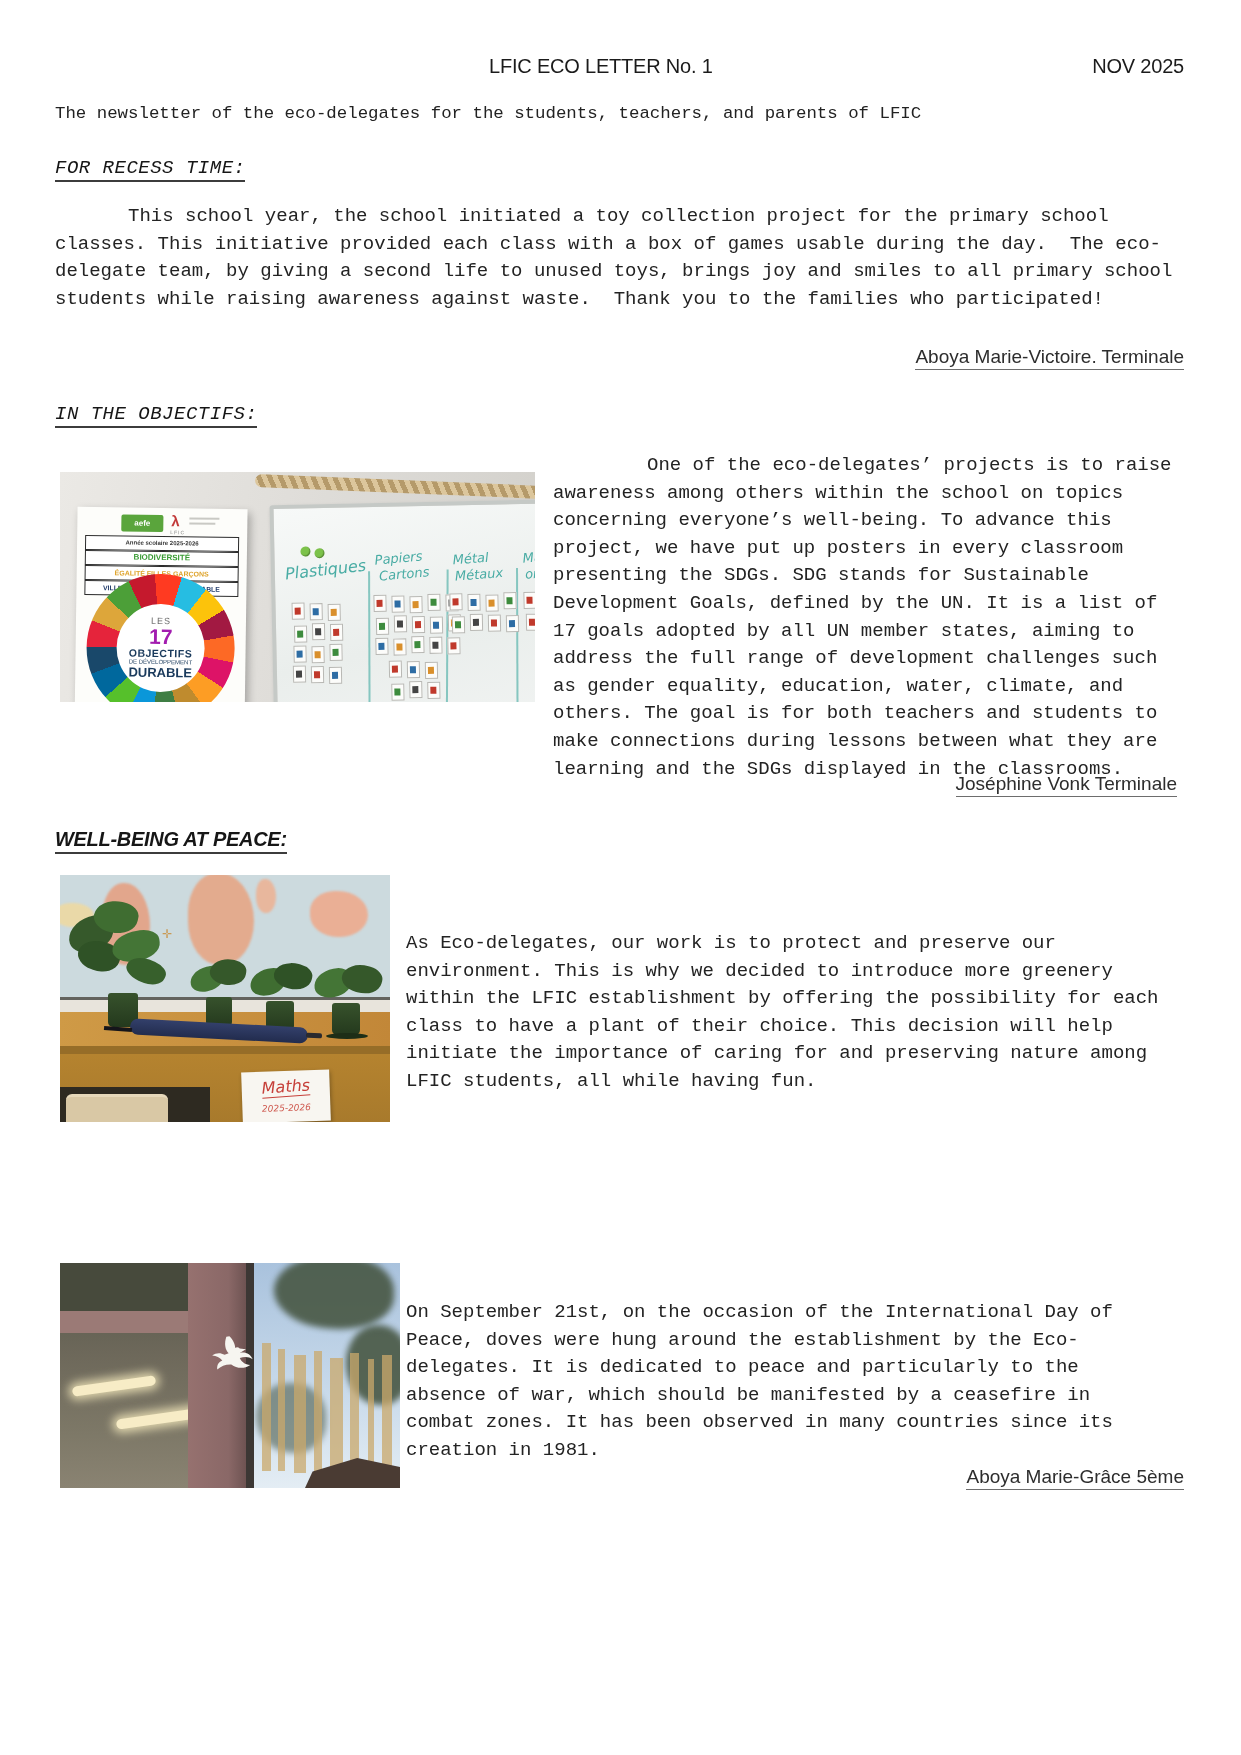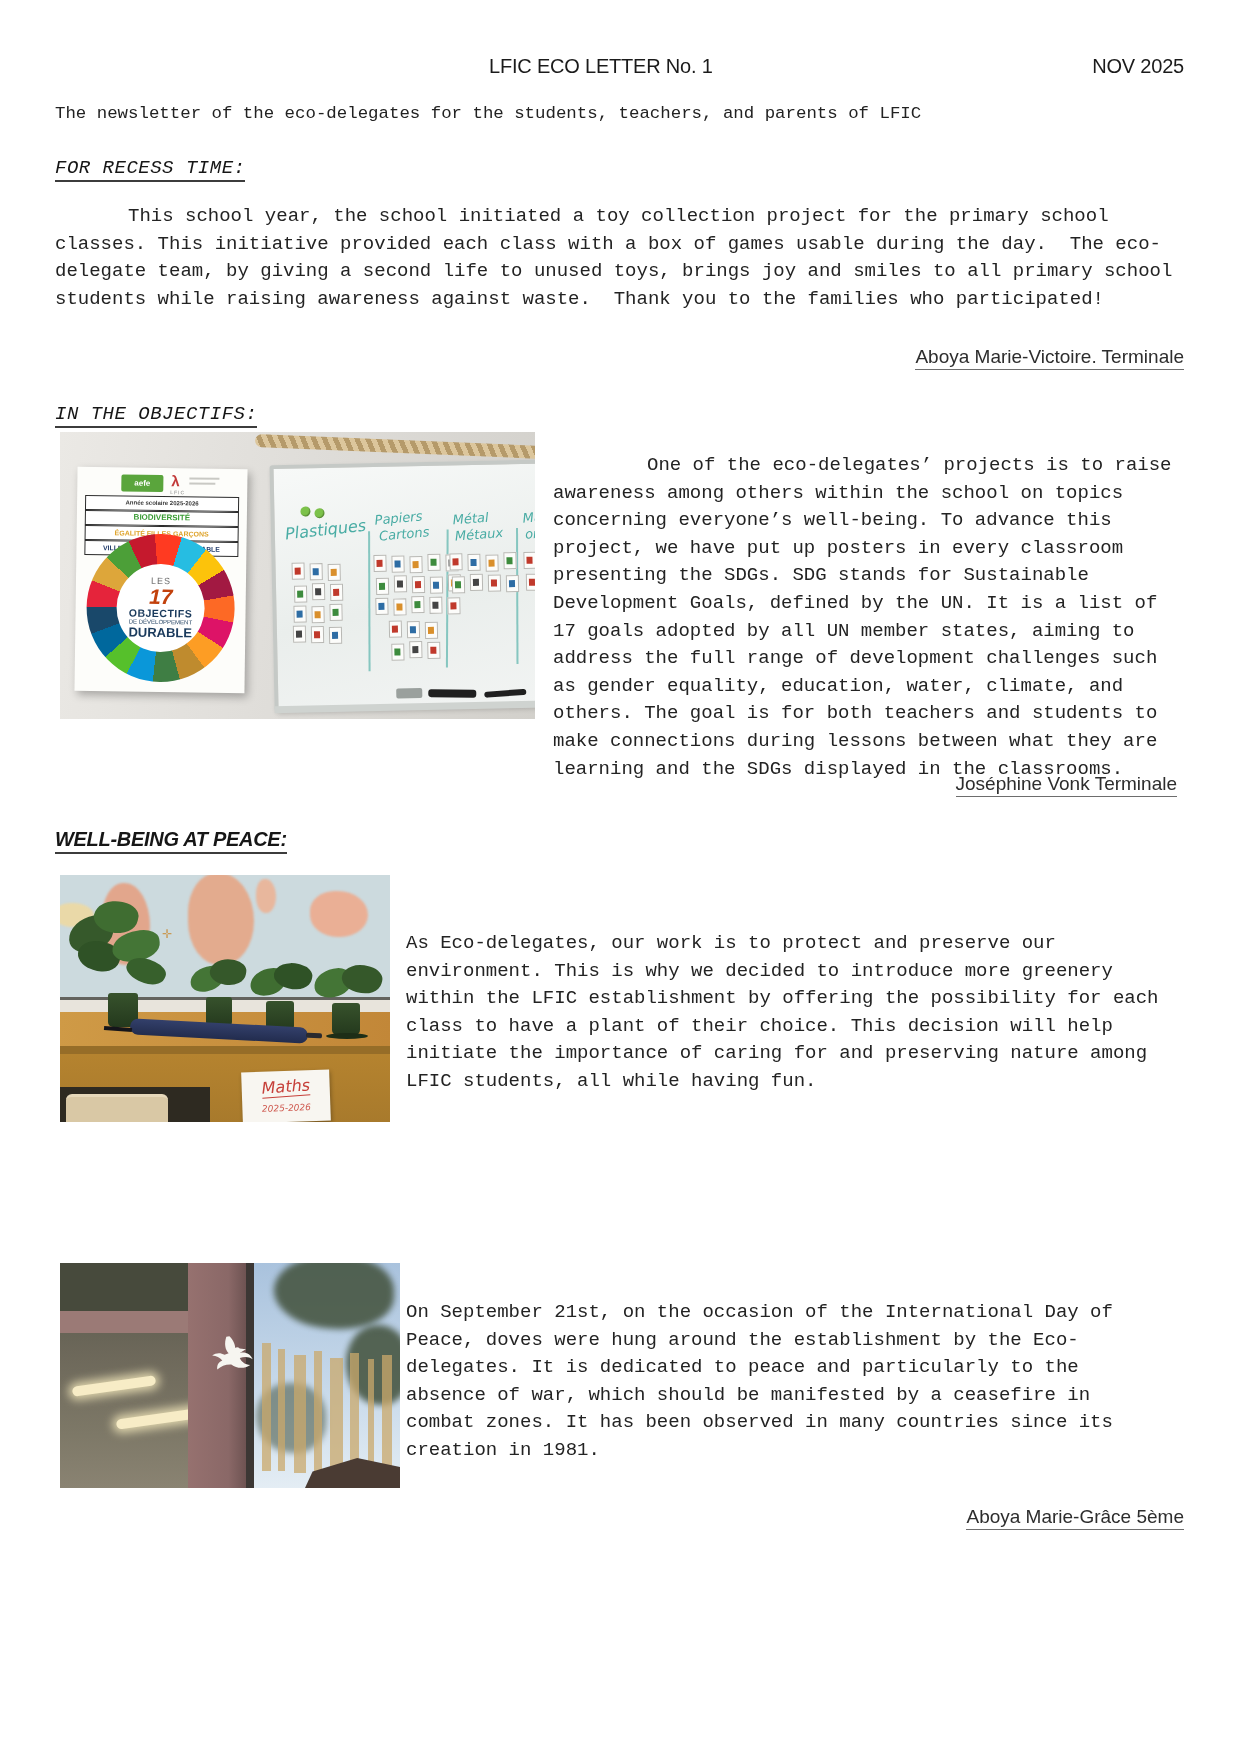--- a/index.html
+++ b/index.html
@@ -95,37 +95,37 @@
   </div>
   <div class="abs mono para" style="left:55px;top:203px;width:1128px;text-indent:73px;">This school year, the school initiated a toy collection project for the primary school classes. This initiative provided each class with a box of games usable during the day.  The eco-delegate team, by giving a second life to unused toys, brings joy and smiles to all primary school students while raising awareness against waste.  Thank you to the families who participated!</div>
   <div class="abs" style="right:57px;top:346px;">
     <span class="sig">Aboya Marie-Victoire. Terminale</span>
   </div>
 
   <div class="abs" style="left:55px;top:403px;">
     <span class="h-mono">IN THE OBJECTIFS:</span>
   </div>
 
-  <div class="photo p1" style="left:60px;top:432px;width:475px;height:287px;">
+  <div class="photo p1" style="left:60px;top:472px;width:475px;height:230px;">
     <div class="rope"></div>
 
     <div class="poster">
       <div class="badge">aefe</div>
       <div class="lfic-glyph">λ</div>
       <div class="lfic-label">LFIC</div>
       <div class="grayline" style="left:112px;top:9px;width:30px;"></div>
       <div class="grayline" style="left:112px;top:14px;width:26px;"></div>
       <div class="prow" style="top:28px;font-size:6px;color:#3a3a3a;line-height:13px;">Année scolaire 2025-2026</div>
       <div class="prow" style="top:43px;font-size:8px;color:#3a9c35;line-height:12px;">BIODIVERSITÉ</div>
       <div class="prow" style="top:58px;font-size:7px;color:#dfa42c;line-height:13px;">ÉGALITÉ FILLES GARÇONS</div>
       <div class="prow" style="top:73px;font-size:6.8px;color:#223c6b;line-height:13px;">VILLE ET COMMUNAUTÉ DURABLE</div>
       <div class="wheel" id="sdg-wheel" style="background: conic-gradient(from -90deg, rgb(229, 36, 59) 0deg, rgb(229, 36, 59) 21.18deg, rgb(221, 166, 58) 21.18deg, rgb(221, 166, 58) 42.35deg, rgb(76, 159, 56) 42.35deg, rgb(76, 159, 56) 63.53deg, rgb(197, 25, 45) 63.53deg, rgb(197, 25, 45) 84.71deg, rgb(255, 58, 33) 84.71deg, rgb(255, 58, 33) 105.88deg, rgb(38, 189, 226) 105.88deg, rgb(38, 189, 226) 127.06deg, rgb(252, 195, 11) 127.06deg, rgb(252, 195, 11) 148.24deg, rgb(162, 25, 66) 148.24deg, rgb(162, 25, 66) 169.41deg, rgb(253, 105, 37) 169.41deg, rgb(253, 105, 37) 190.59deg, rgb(221, 19, 103) 190.59deg, rgb(221, 19, 103) 211.76deg, rgb(253, 157, 36) 211.76deg, rgb(253, 157, 36) 232.94deg, rgb(191, 139, 46) 232.94deg, rgb(191, 139, 46) 254.12deg, rgb(63, 126, 68) 254.12deg, rgb(63, 126, 68) 275.29deg, rgb(10, 151, 217) 275.29deg, rgb(10, 151, 217) 296.47deg, rgb(86, 192, 43) 296.47deg, rgb(86, 192, 43) 317.65deg, rgb(0, 104, 157) 317.65deg, rgb(0, 104, 157) 338.82deg, rgb(25, 72, 106) 338.82deg, rgb(25, 72, 106) 360deg);">
         <div class="wheel-core">
           <span style="font-size:9px;color:#6a6a6a;letter-spacing:1px;">LES</span>
-          <span style="font-size:21px;font-weight:700;color:#c2410c;font-style:italic;">17</span>
+          <span style="font-size:21px;font-weight:700;color:#a21caf;">17</span>
           <span style="font-size:10.5px;font-weight:700;color:#1a3a5c;letter-spacing:.5px;">OBJECTIFS</span>
           <span style="font-size:6px;color:#1a3a5c;">DE DÉVELOPPEMENT</span>
           <span style="font-size:13px;font-weight:700;color:#1a3a5c;">DURABLE</span>
         </div>
       </div>
     </div>
 
     <div class="wboard" id="wboard">
       <div class="magnet" style="left:26px;top:38px;"></div>
       <div class="magnet" style="left:40px;top:40px;"></div>
@@ -364,20 +364,20 @@
     <div class="roof"></div>
 
     <svg class="dove" viewBox="0 0 100 100">
       <path fill="#f6f5f0" d="M46 14 C40 26 40 38 46 46 L38 48 C30 42 22 42 14 46 C22 48 28 52 32 58 C24 60 20 66 20 74 C28 68 38 66 48 68 C58 78 72 80 84 74 C74 72 68 66 66 58 C76 56 84 58 90 64 C88 54 80 48 68 48 L58 46 C62 36 60 24 52 14 Z"></path>
       <circle fill="#f6f5f0" cx="62" cy="44" r="7"></circle>
       <path fill="#f6f5f0" d="M68 40 L80 43 L68 48 Z"></path>
     </svg>
   </div>
 
   <div class="abs mono para" style="left:406px;top:1299px;width:762px;">On September 21st, on the occasion of the International Day of Peace, doves were hung around the establishment by the Eco-delegates. It is dedicated to peace and particularly to the absence of war, which should be manifested by a ceasefire in combat zones. It has been observed in many countries since its creation in 1981.</div>
-  <div class="abs" style="right:57px;top:1506px;text-decoration:underline;">
+  <div class="abs" style="right:57px;top:1466px;text-decoration:underline;">
     <span class="sig">Aboya Marie-Grâce 5ème</span>
   </div>
 
   <div class="abs mono" style="right:57px;top:1636px;">
   </div>
 
 </div>
 
 </body></html>

